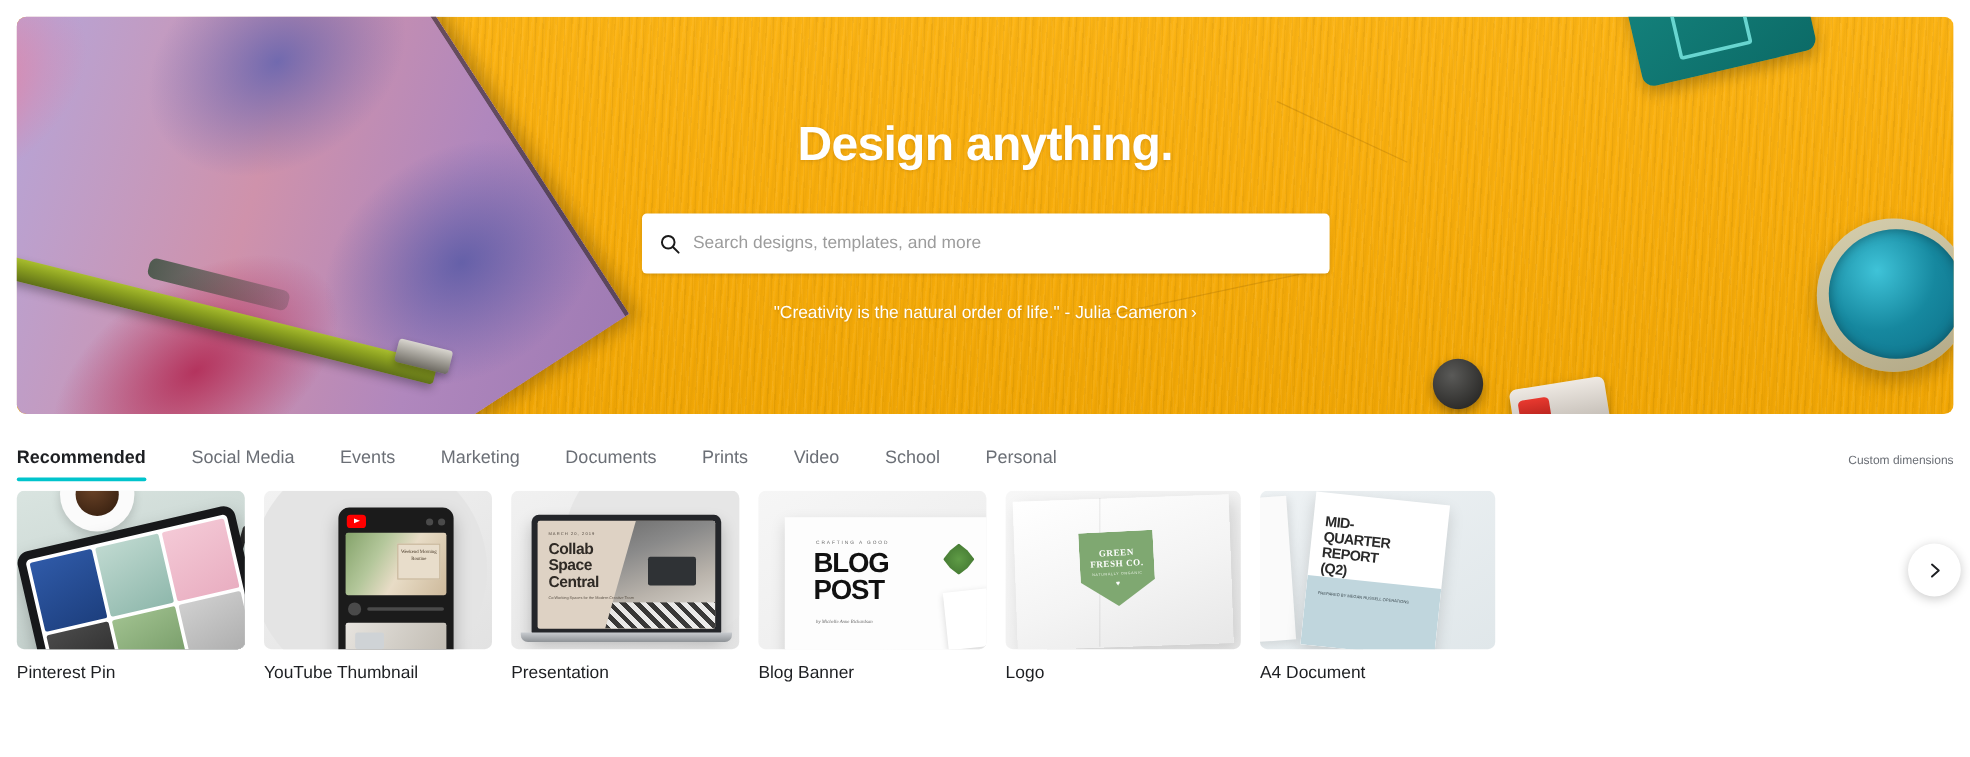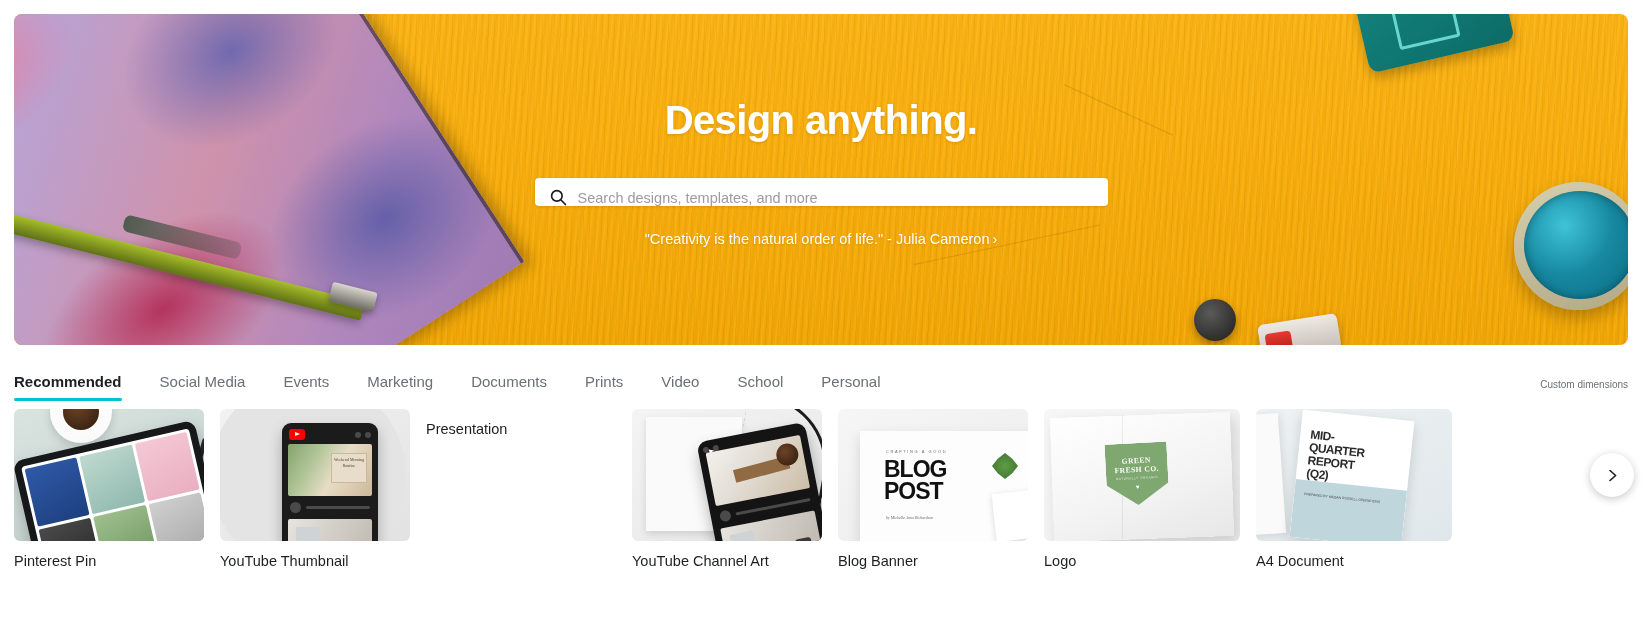--- a/index.html
+++ b/index.html
@@ -172,25 +172,25 @@
     color: #ffffff;
     font-size: 40px;
     font-weight: bold;
     letter-spacing: -0.6px;
     line-height: 1;
     text-shadow: 0 1px 3px rgba(120,70,0,.22);
   }
   .search-box {
     margin-top: 38px;
     width: 573px;
-    height: 28px;
+    height: 50px;
     background: #ffffff;
     border-radius: 4px;
     display: flex;
-    align-items: flex-end;
+    align-items: center;
     padding: 0 14px;
     box-shadow: 0 1px 3px rgba(0,0,0,.12);
   }
   .search-icon { width: 18px; height: 18px; flex: 0 0 18px; margin-right: 11px; }
   .search-input {
     border: none; outline: none; background: transparent;
     font-family: "Liberation Sans", sans-serif;
     font-size: 14.5px; color: #2b2b2b; width: 100%;
   }
   .search-input::placeholder { color: #9c9c9c; }
@@ -617,48 +617,39 @@
             <u></u>
           </div>
         <div class="vid-img2"></div>
 
       </div>
     </div>
     <div class="card-label">YouTube Thumbnail</div>
   </div>
 
   <div class="card">
+    <div class="thumb t-laptop">
+      <div class="arcbg"></div>
+      <div class="lid">
+        <div class="slide">
+          <div class="photo"></div>
+          <div class="slide-left">
+            <div class="kicker">MARCH 20, 2019</div>
+            <div class="headline">Collab</div>
+            <div class="headline">Space</div>
+            <div class="headline">Central</div>
+            <div class="subcopy">Co-Working Spaces for the Modern Creative Team</div>
+          </div>
+        </div>
+      </div>
+      <div class="base"></div>
+    </div>
     <div class="card-label">Presentation</div>
   </div>
 
-  <div class="card">
-    <div class="thumb t-chan">
-      <div class="paper"></div>
-      <div class="cable"></div>
-      <div class="phone">
-        <div class="ytbar">
-          <span class="yt-logo"></span>
-          <span class="yt-dots">
-              <i></i>
-              <i></i>
-            </span>
-        </div>
-        <div class="flatlay">
-          <div class="banner"></div>
-          <div class="coffee"></div>
-        </div>
-        <div class="vid-meta">
-            <i></i>
-            <u></u>
-          </div>
-        <div class="vid-img2"></div>
-      </div>
-    </div>
-    <div class="card-label">YouTube Channel Art</div>
-  </div>
 
   <div class="card">
     <div class="thumb t-blog">
       <div class="sheet">
         <div class="kicker">CRAFTING A GOOD</div>
         <div class="big">BLOG</div>
         <div class="big" style="top:50px;">POST</div>
         <div class="byline">by Michelle Anne Richardson</div>
         <div class="leaf"></div>
         <div class="notepad"></div>

